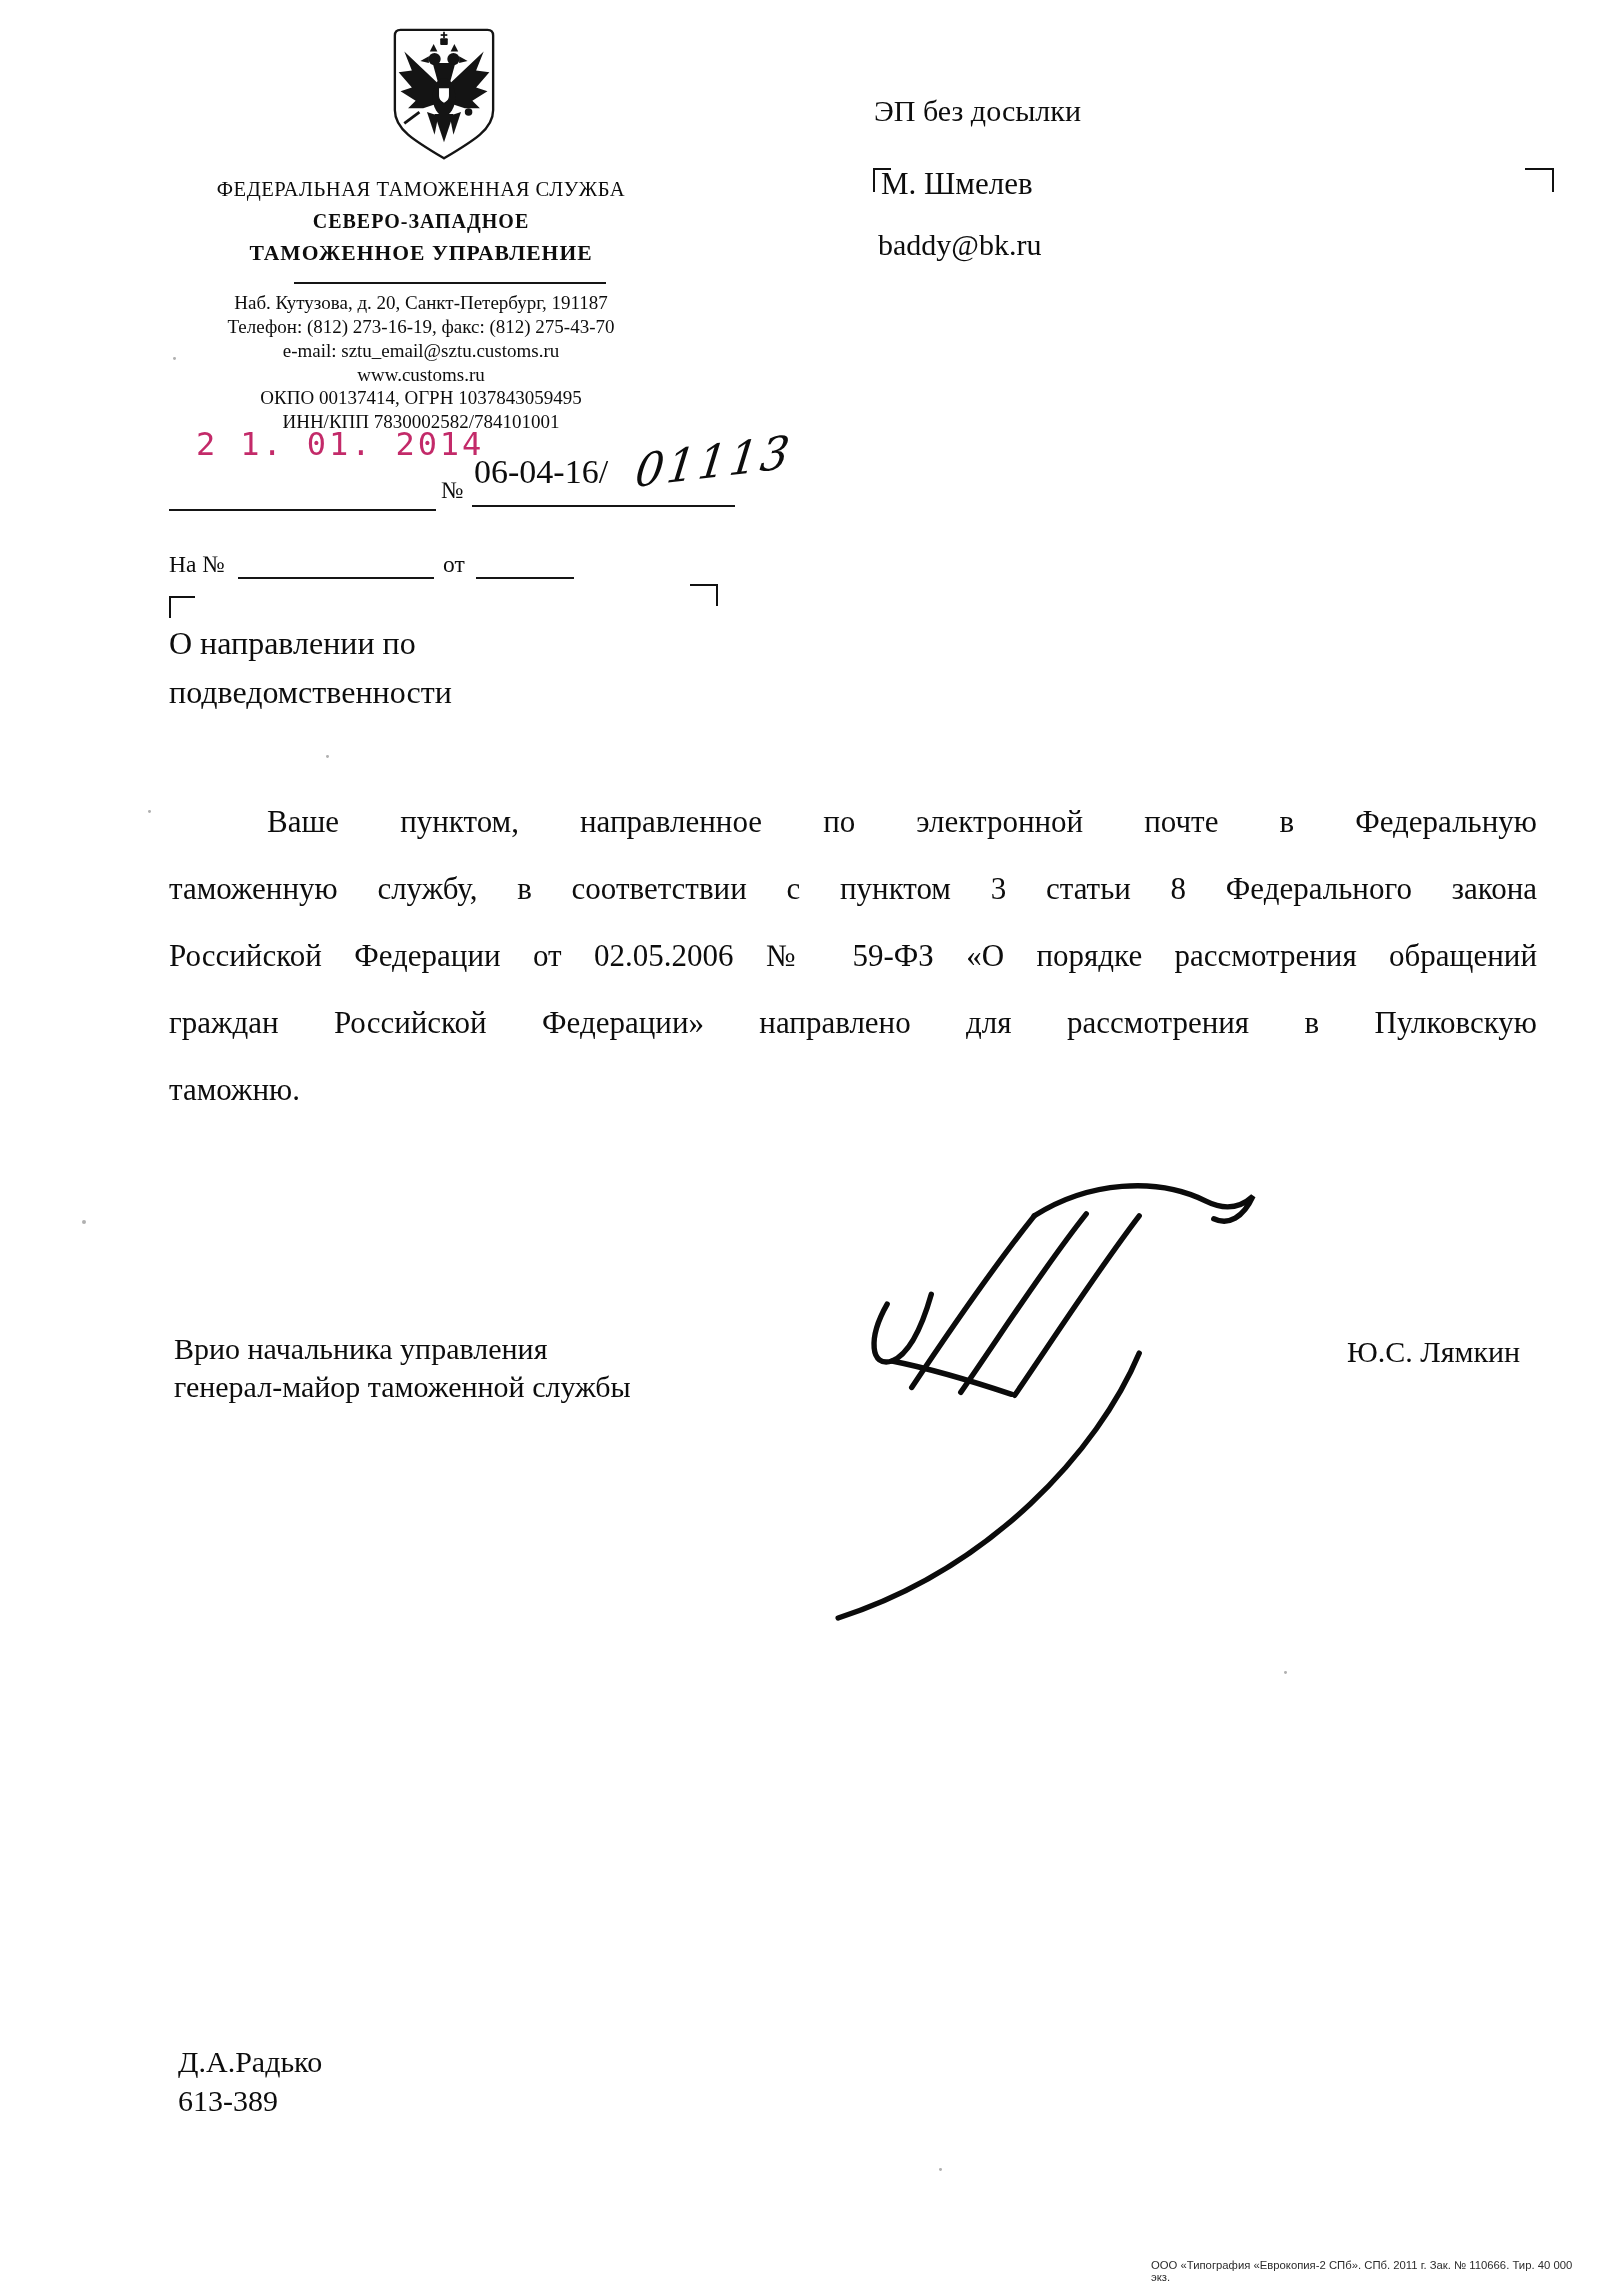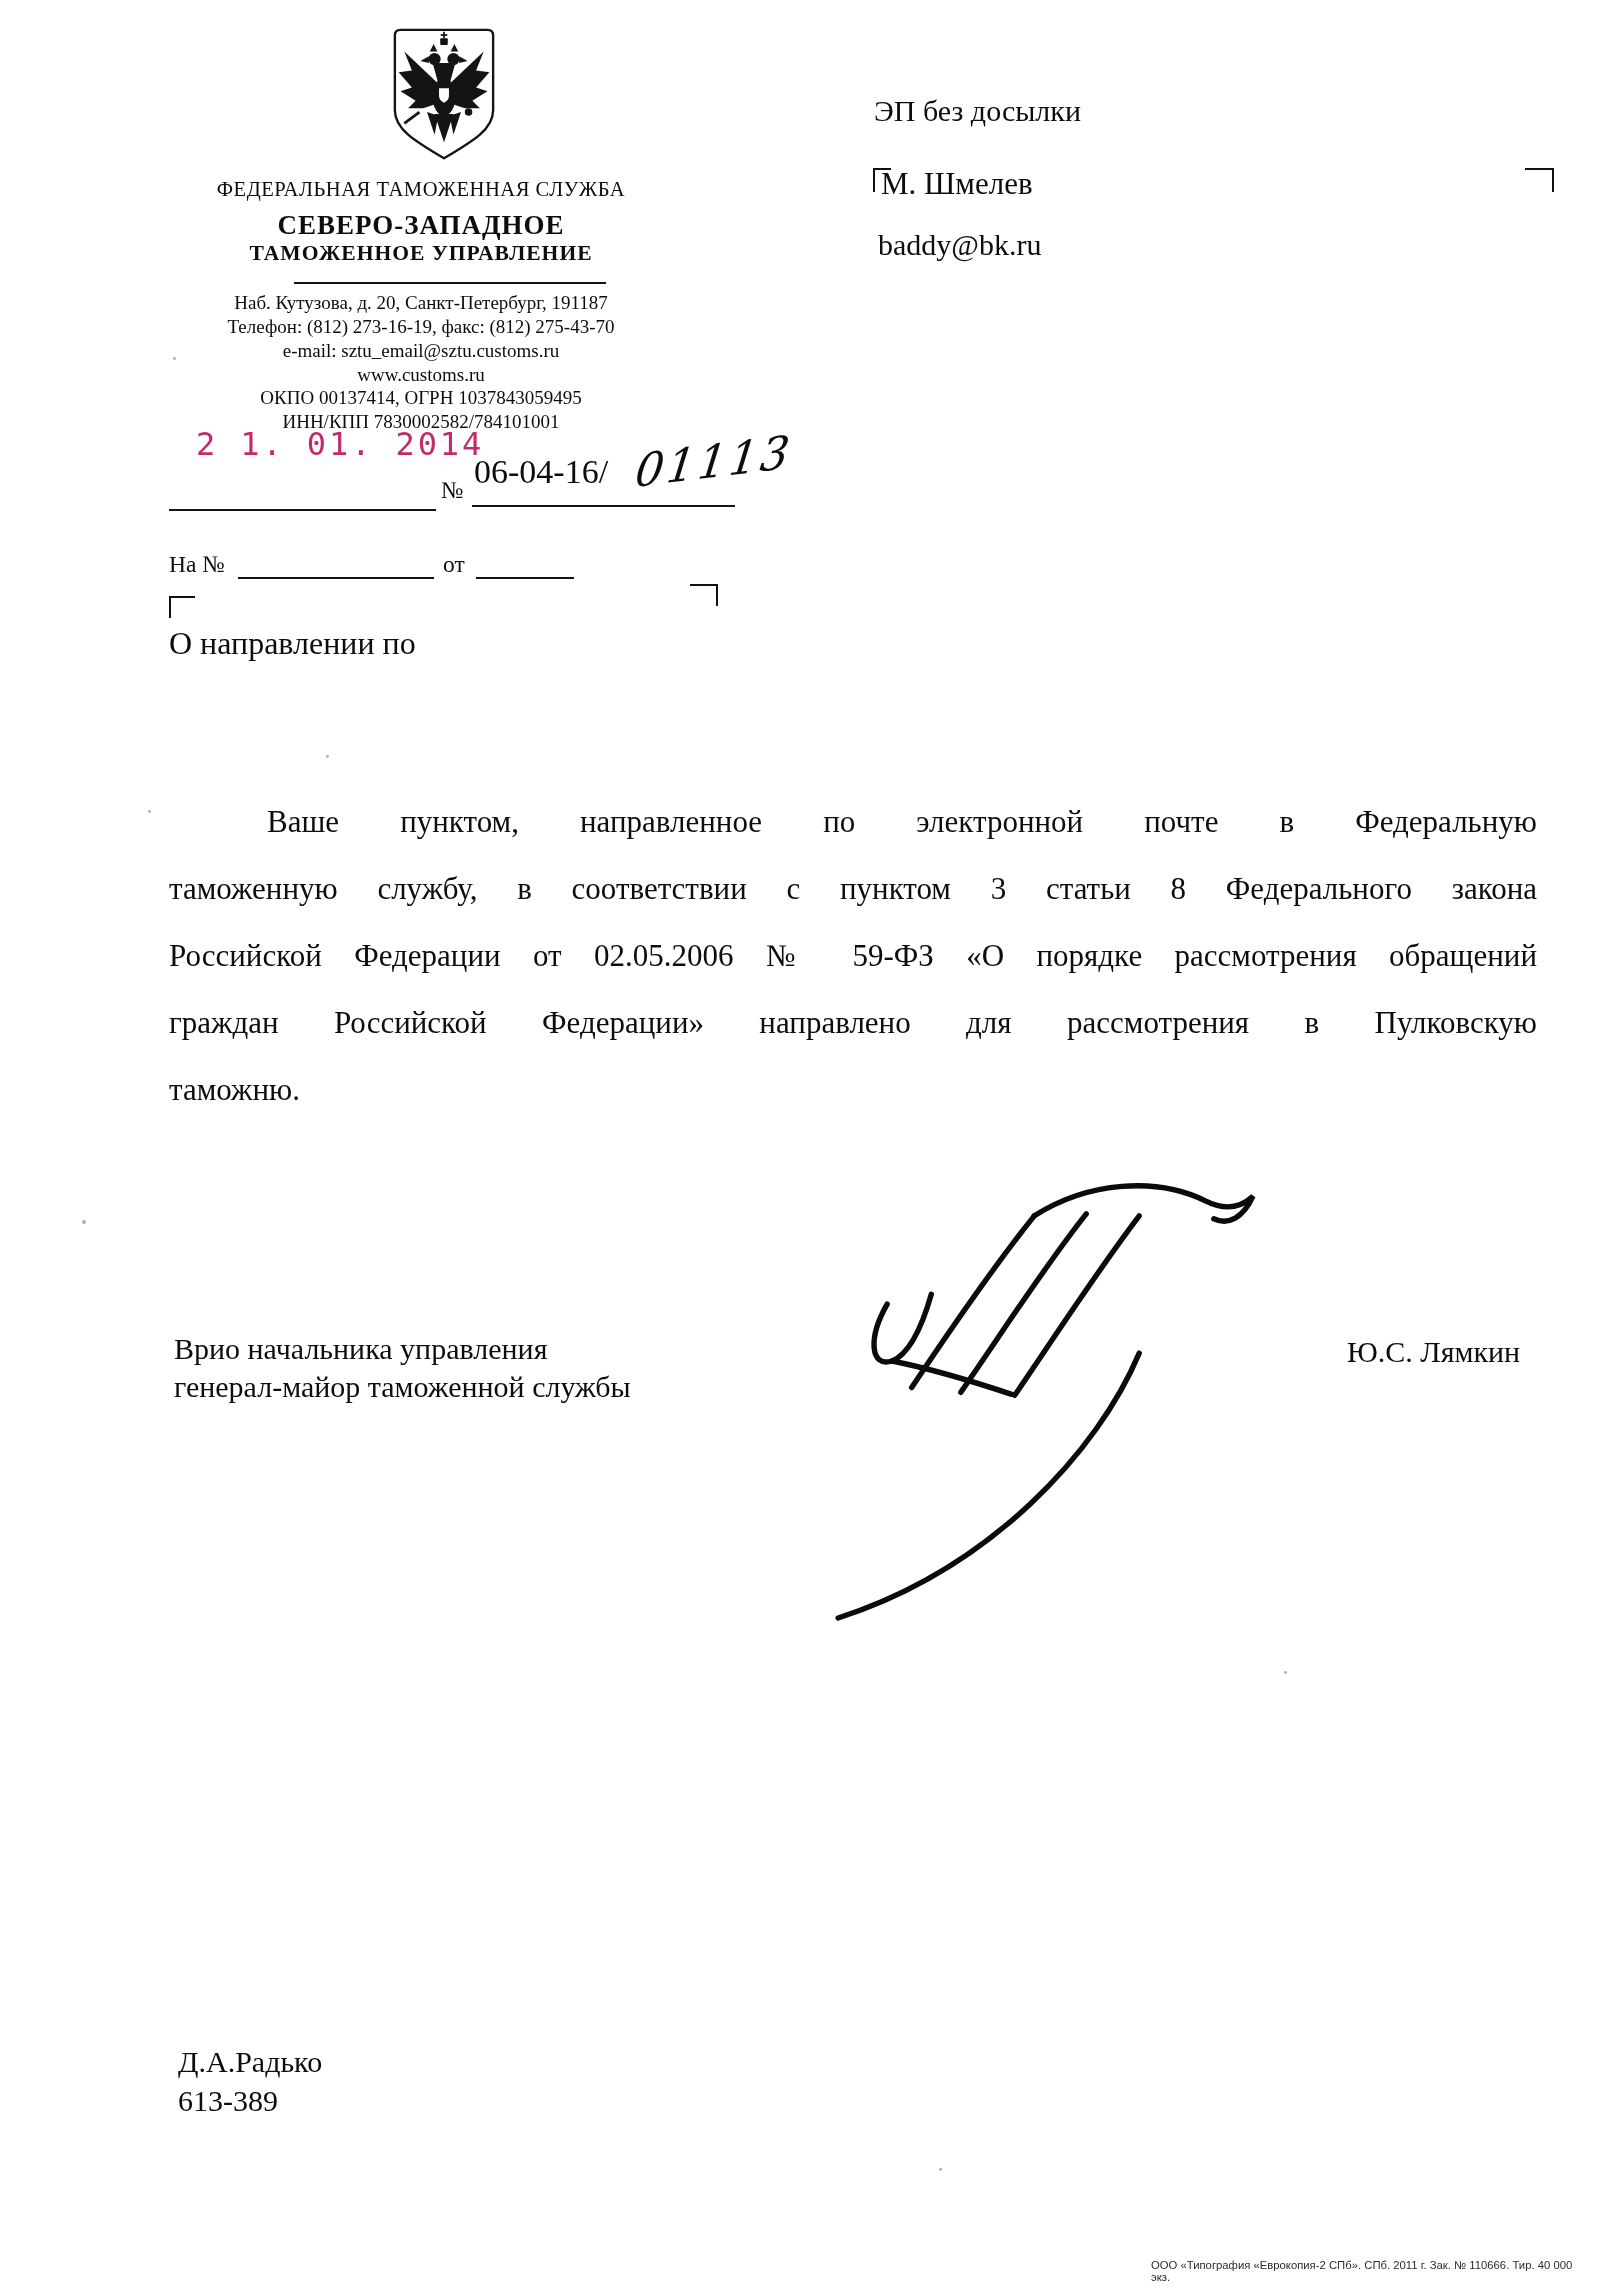--- a/index.html
+++ b/index.html
@@ -6,21 +6,21 @@
   .page{
     position:relative;width:1615px;height:2292px;margin:0 auto;
     background:#ffffff;color:#0d0d0d;
     font-family:"Liberation Serif", serif;
     overflow:hidden;
   }
   .abs{position:absolute;}
   
   .lh{left:176px;width:490px;text-align:center;}
   .lh-agency{top:178px;font-size:20.6px;letter-spacing:0.5px;}
-  .lh-dep1{top:210px;font-size:27px;font-weight:bold;letter-spacing:1px;}
+  .lh-dep1{top:210px;font-size:20px;font-weight:bold;letter-spacing:1px;}
   .lh-dep2{top:241px;font-size:21.6px;font-weight:bold;letter-spacing:1px;}
   .lh-rule{left:294px;top:282px;width:312px;height:2px;background:#151515;}
   .lh-small{font-size:19px;}
   .lh-addr{top:292px;} .lh-phone{top:316px;} .lh-email{top:340px;}
   .lh-www{top:364px;} .lh-okpo{top:387px;} .lh-inn{top:411px;}
   
   .stamp-date{left:196px;top:425px;font-family:"DejaVu Sans Mono",monospace;
     font-weight:normal;font-size:32px;letter-spacing:2.9px;color:#be185d;opacity:.92;}
   .uline{height:2px;background:#151515;}
   .ul-date{left:169px;top:509px;width:267px;}
@@ -123,20 +123,21 @@
   <div class="abs corner c-tr mk-subj-close"></div>
   <div class="abs corner c-tl mk-recip-open"></div>
   <div class="abs corner c-tr mk-page-tr"></div>
 
   <div class="abs recip-note">ЭП без досылки</div>
   <div class="abs recip-name">М. Шмелев</div>
   <div class="abs recip-email">baddy@bk.ru</div>
 
   <div class="abs subj">
     <div>О направлении по</div>
+    <div>подведомственности</div>
   </div>
 
   <div class="abs body-par">
     <div class="line just indent">Ваше пунктом, направленное по электронной почте в Федеральную</div>
     <div class="line just">таможенную службу, в соответствии с пунктом 3 статьи 8 Федерального закона</div>
     <div class="line just">Российской Федерации от 02.05.2006 № 59-ФЗ «О порядке рассмотрения обращений</div>
     <div class="line just">граждан Российской Федерации» направлено для рассмотрения в Пулковскую</div>
     <div class="line">таможню.</div>
   </div>
 

